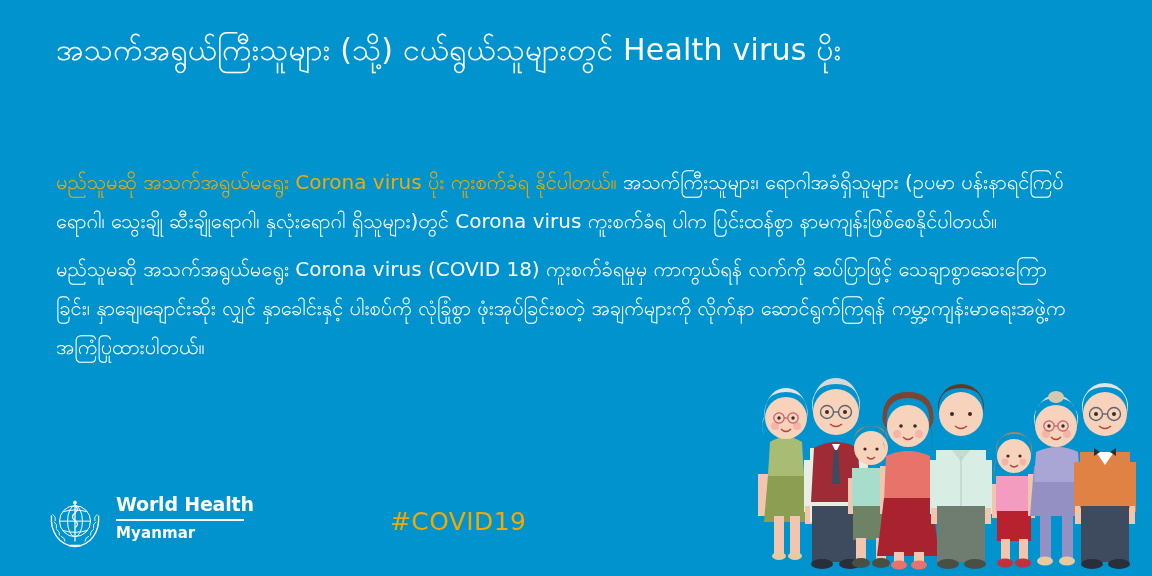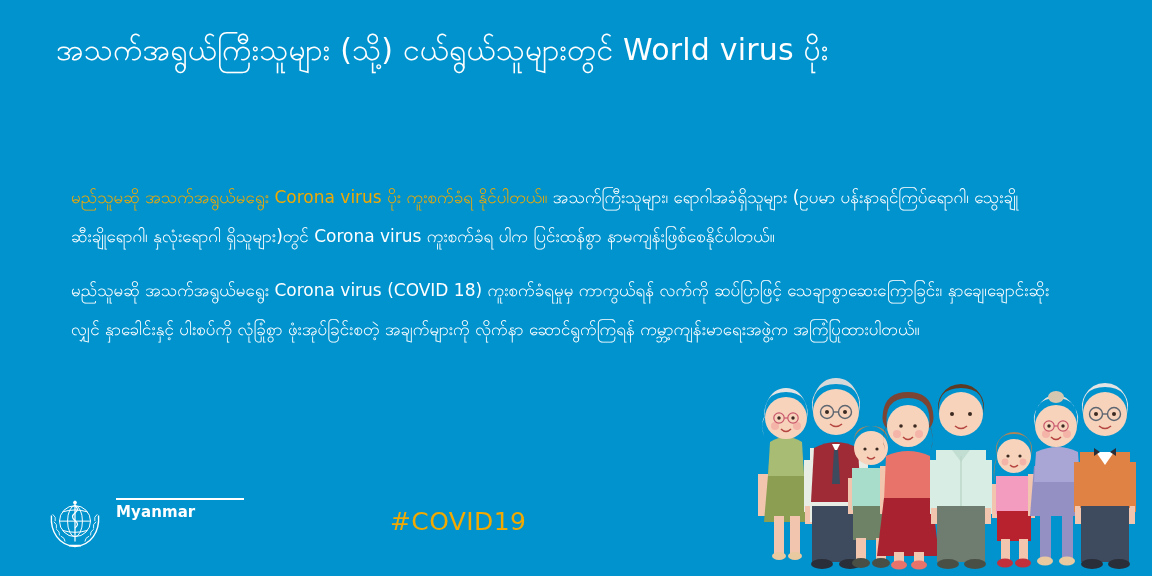--- a/index.html
+++ b/index.html
@@ -34,24 +34,24 @@
   }
 
   
   .body-block {
     position: absolute;
     left: 56px;
     top: 163px;
     width: 1020px;
   }
   .para {
-    font-size: 17px;
+    font-size: 20px;
     line-height: 39px;
     color: #FFFFFF;
-    margin: 15px;
+    margin: 0;
   }
   .para + .para { margin-top: 9px; }
   .lead { color: #F2A900; }
   .who-logo {
     position: absolute;
     left: 44px;
     top: 492px;
     display: flex;
     align-items: flex-start;
     gap: 10px;
@@ -94,21 +94,21 @@
     width: 400px;
     height: 220px;
   }
 </style>
 </head>
 <body>
 
 <div class="poster">
 
   <div class="headline">
-    <div>အသက်အရွယ်ကြီးသူများ (သို့) ငယ်ရွယ်သူများတွင် World virus ပိုး</div>
+    <div>အသက်အရွယ်ကြီးသူများ (သို့) ငယ်ရွယ်သူများတွင် Health virus ပိုး</div>
   </div>
 
   <div class="body-block">
     <p class="para"><span class="lead">မည်သူမဆို အသက်အရွယ်မရွေး Corona virus ပိုး ကူးစက်ခံရ နိုင်ပါတယ်။</span><span> အသက်ကြီးသူများ၊ ရောဂါအခံရှိသူများ (ဥပမာ ပန်းနာရင်ကြပ်ရောဂါ၊ သွေးချို ဆီးချိုရောဂါ၊ နှလုံးရောဂါ ရှိသူများ)တွင် Corona virus ကူးစက်ခံရ ပါက ပြင်းထန်စွာ နာမကျန်းဖြစ်စေနိုင်ပါတယ်။</span></p>
     <p class="para">မည်သူမဆို အသက်အရွယ်မရွေး Corona virus (COVID 18) ကူးစက်ခံရမှုမှ ကာကွယ်ရန် လက်ကို ဆပ်ပြာဖြင့် သေချာစွာဆေးကြောခြင်း၊ နှာချေ၊ချောင်းဆိုး လျှင် နှာခေါင်းနှင့် ပါးစပ်ကို လုံခြုံစွာ ဖုံးအုပ်ခြင်းစတဲ့ အချက်များကို လိုက်နာ ဆောင်ရွက်ကြရန် ကမ္ဘာ့ကျန်းမာရေးအဖွဲ့က အကြံပြုထားပါတယ်။</p>
   </div>
 
   <div class="who-logo">
     <svg class="who-emblem" viewBox="0 0 100 100">
       <g fill="none" stroke="#FFFFFF" stroke-width="1.6">
@@ -135,20 +135,21 @@
           <path d="M16 48 q6 4 4 11"></path>
         <path d="M20 60 q6 4 5 10"></path>
           <path d="M27 71 q7 3 7 9"></path>
         <path d="M86 36 q-6 4 -4 11"></path>
           <path d="M84 48 q-6 4 -4 11"></path>
         <path d="M80 60 q-6 4 -5 10"></path>
           <path d="M73 71 q-7 3 -7 9"></path>
       </g>
     </svg>
     <div class="who-wordmark">
+      <div class="who-line">World Health</div>
       <div class="who-rule"></div>
       <div class="who-country">Myanmar</div>
     </div>
   </div>
 
   <div class="hashtag">#COVID19</div>
 
   <svg class="family" viewBox="0 0 400 220">
     <defs>
       <g id="glassesG">

